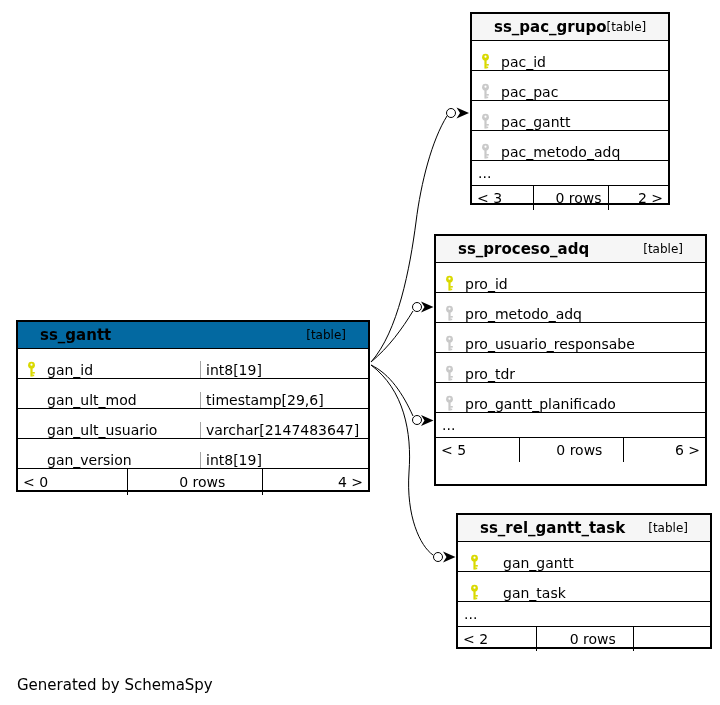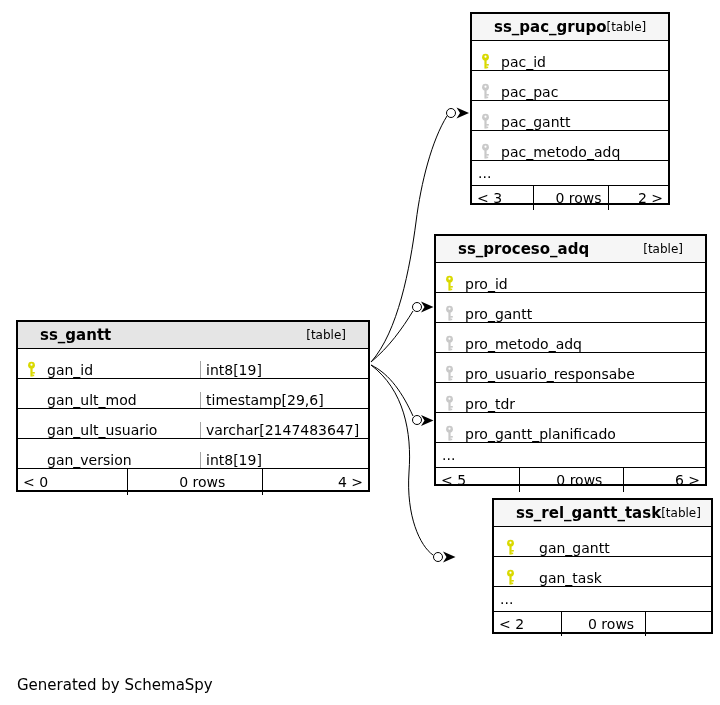--- a/index.html
+++ b/index.html
@@ -148,34 +148,20 @@
       <div class="cell-name">
         <span class="keywrap">
           <svg width="13" height="17" viewBox="0 0 13 17">
     <circle cx="6.5" cy="4.2" r="3.4" fill="#c9c9c9"></circle>
     <circle cx="6.5" cy="3.7" r="1.1" fill="#ffffff"></circle>
     <rect x="5.4" y="7" width="2.2" height="8.6" fill="#c9c9c9"></rect>
     <rect x="7.2" y="11" width="2.6" height="1.6" fill="#c9c9c9"></rect>
     <rect x="7.2" y="13.6" width="2" height="1.6" fill="#c9c9c9"></rect>
   </svg>
         </span>
-        <span>pro_gantt</span>
-      </div>
-    </div>
-    <div class="row">
-      <div class="cell-name">
-        <span class="keywrap">
-          <svg width="13" height="17" viewBox="0 0 13 17">
-    <circle cx="6.5" cy="4.2" r="3.4" fill="#c9c9c9"></circle>
-    <circle cx="6.5" cy="3.7" r="1.1" fill="#ffffff"></circle>
-    <rect x="5.4" y="7" width="2.2" height="8.6" fill="#c9c9c9"></rect>
-    <rect x="7.2" y="11" width="2.6" height="1.6" fill="#c9c9c9"></rect>
-    <rect x="7.2" y="13.6" width="2" height="1.6" fill="#c9c9c9"></rect>
-  </svg>
-        </span>
         <span>pro_metodo_adq</span>
       </div>
     </div>
     <div class="row">
       <div class="cell-name">
         <span class="keywrap">
           <svg width="13" height="17" viewBox="0 0 13 17">
     <circle cx="6.5" cy="4.2" r="3.4" fill="#c9c9c9"></circle>
     <circle cx="6.5" cy="3.7" r="1.1" fill="#ffffff"></circle>
     <rect x="5.4" y="7" width="2.2" height="8.6" fill="#c9c9c9"></rect>
@@ -216,21 +202,21 @@
     </div>
     <div class="ellipsis">...</div>
     <div class="foot">
      <div class="fc fc-l">&lt; 5</div>
      <div class="fc fc-c">0 rows</div>
      <div class="fc fc-r">6 &gt;</div>
     </div>
   </div>
 
 <div class="tbl two-col tall-foot" style="left:16px;top:320px;width:354px;height:172px;">
-    <div class="hdr" style="background:#e5e5e5">
+    <div class="hdr" style="background:#0369a1">
      <span class="tname">ss_gantt</span>
      <span class="ttag">[table]</span>
     </div>
     <div class="row">
       <div class="cell-name">
         <span class="keywrap">
           <svg width="13" height="17" viewBox="0 0 13 17">
     <circle cx="6.5" cy="4.2" r="3.4" fill="#d9d900"></circle>
     <circle cx="6.5" cy="3.7" r="1.1" fill="#ffffff"></circle>
     <rect x="5.4" y="7" width="2.2" height="8.6" fill="#d9d900"></rect>
@@ -263,21 +249,21 @@
       </div>
       <div class="cell-type">int8[19]</div>
     </div>
     <div class="foot">
      <div class="fc fc-l">&lt; 0</div>
      <div class="fc fc-c">0 rows</div>
      <div class="fc fc-r">4 &gt;</div>
     </div>
   </div>
 
-<div class="tbl wide" style="left:456px;top:498px;width:221px;height:136px;margin-left:36px;">
+<div class="tbl wide" style="left:456px;top:513px;width:256px;height:136px;">
     <div class="hdr" style="background:#f6f6f6">
      <span class="tname">ss_rel_gantt_task</span>
      <span class="ttag">[table]</span>
     </div>
     <div class="row">
       <div class="cell-name">
         <span class="keywrap">
           <svg width="13" height="17" viewBox="0 0 13 17">
     <circle cx="6.5" cy="4.2" r="3.4" fill="#d9d900"></circle>
     <circle cx="6.5" cy="3.7" r="1.1" fill="#ffffff"></circle>

